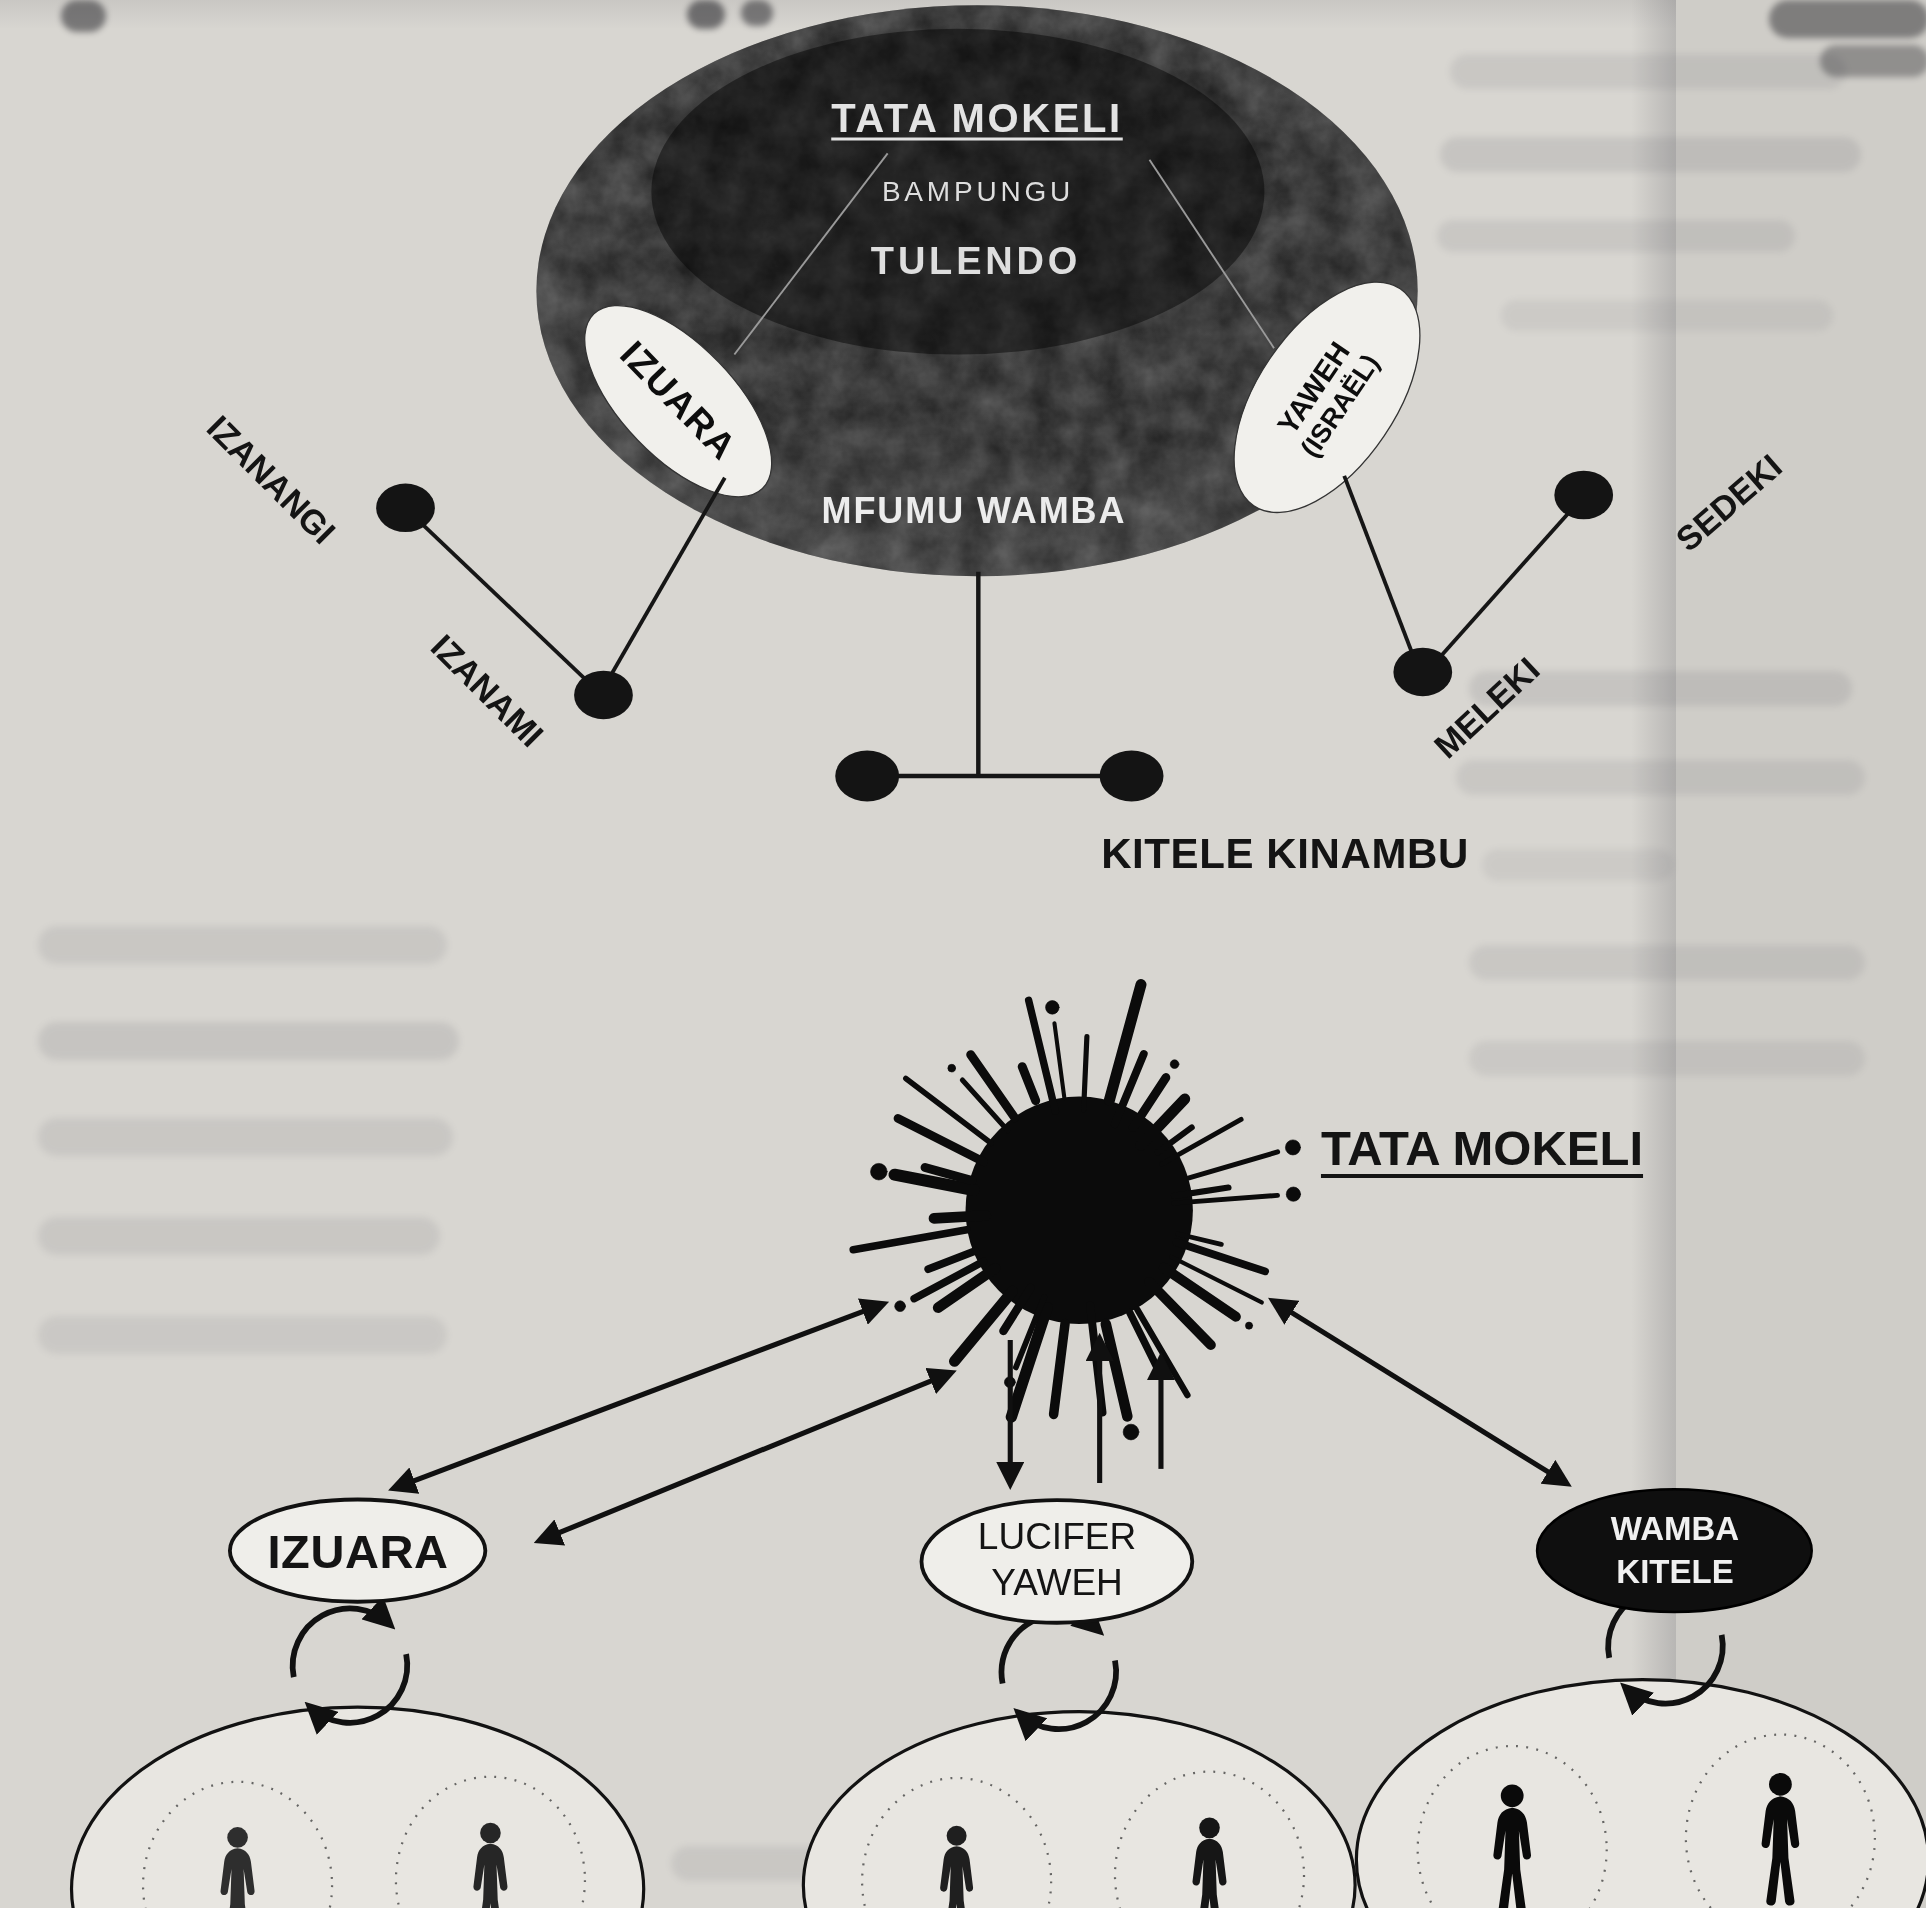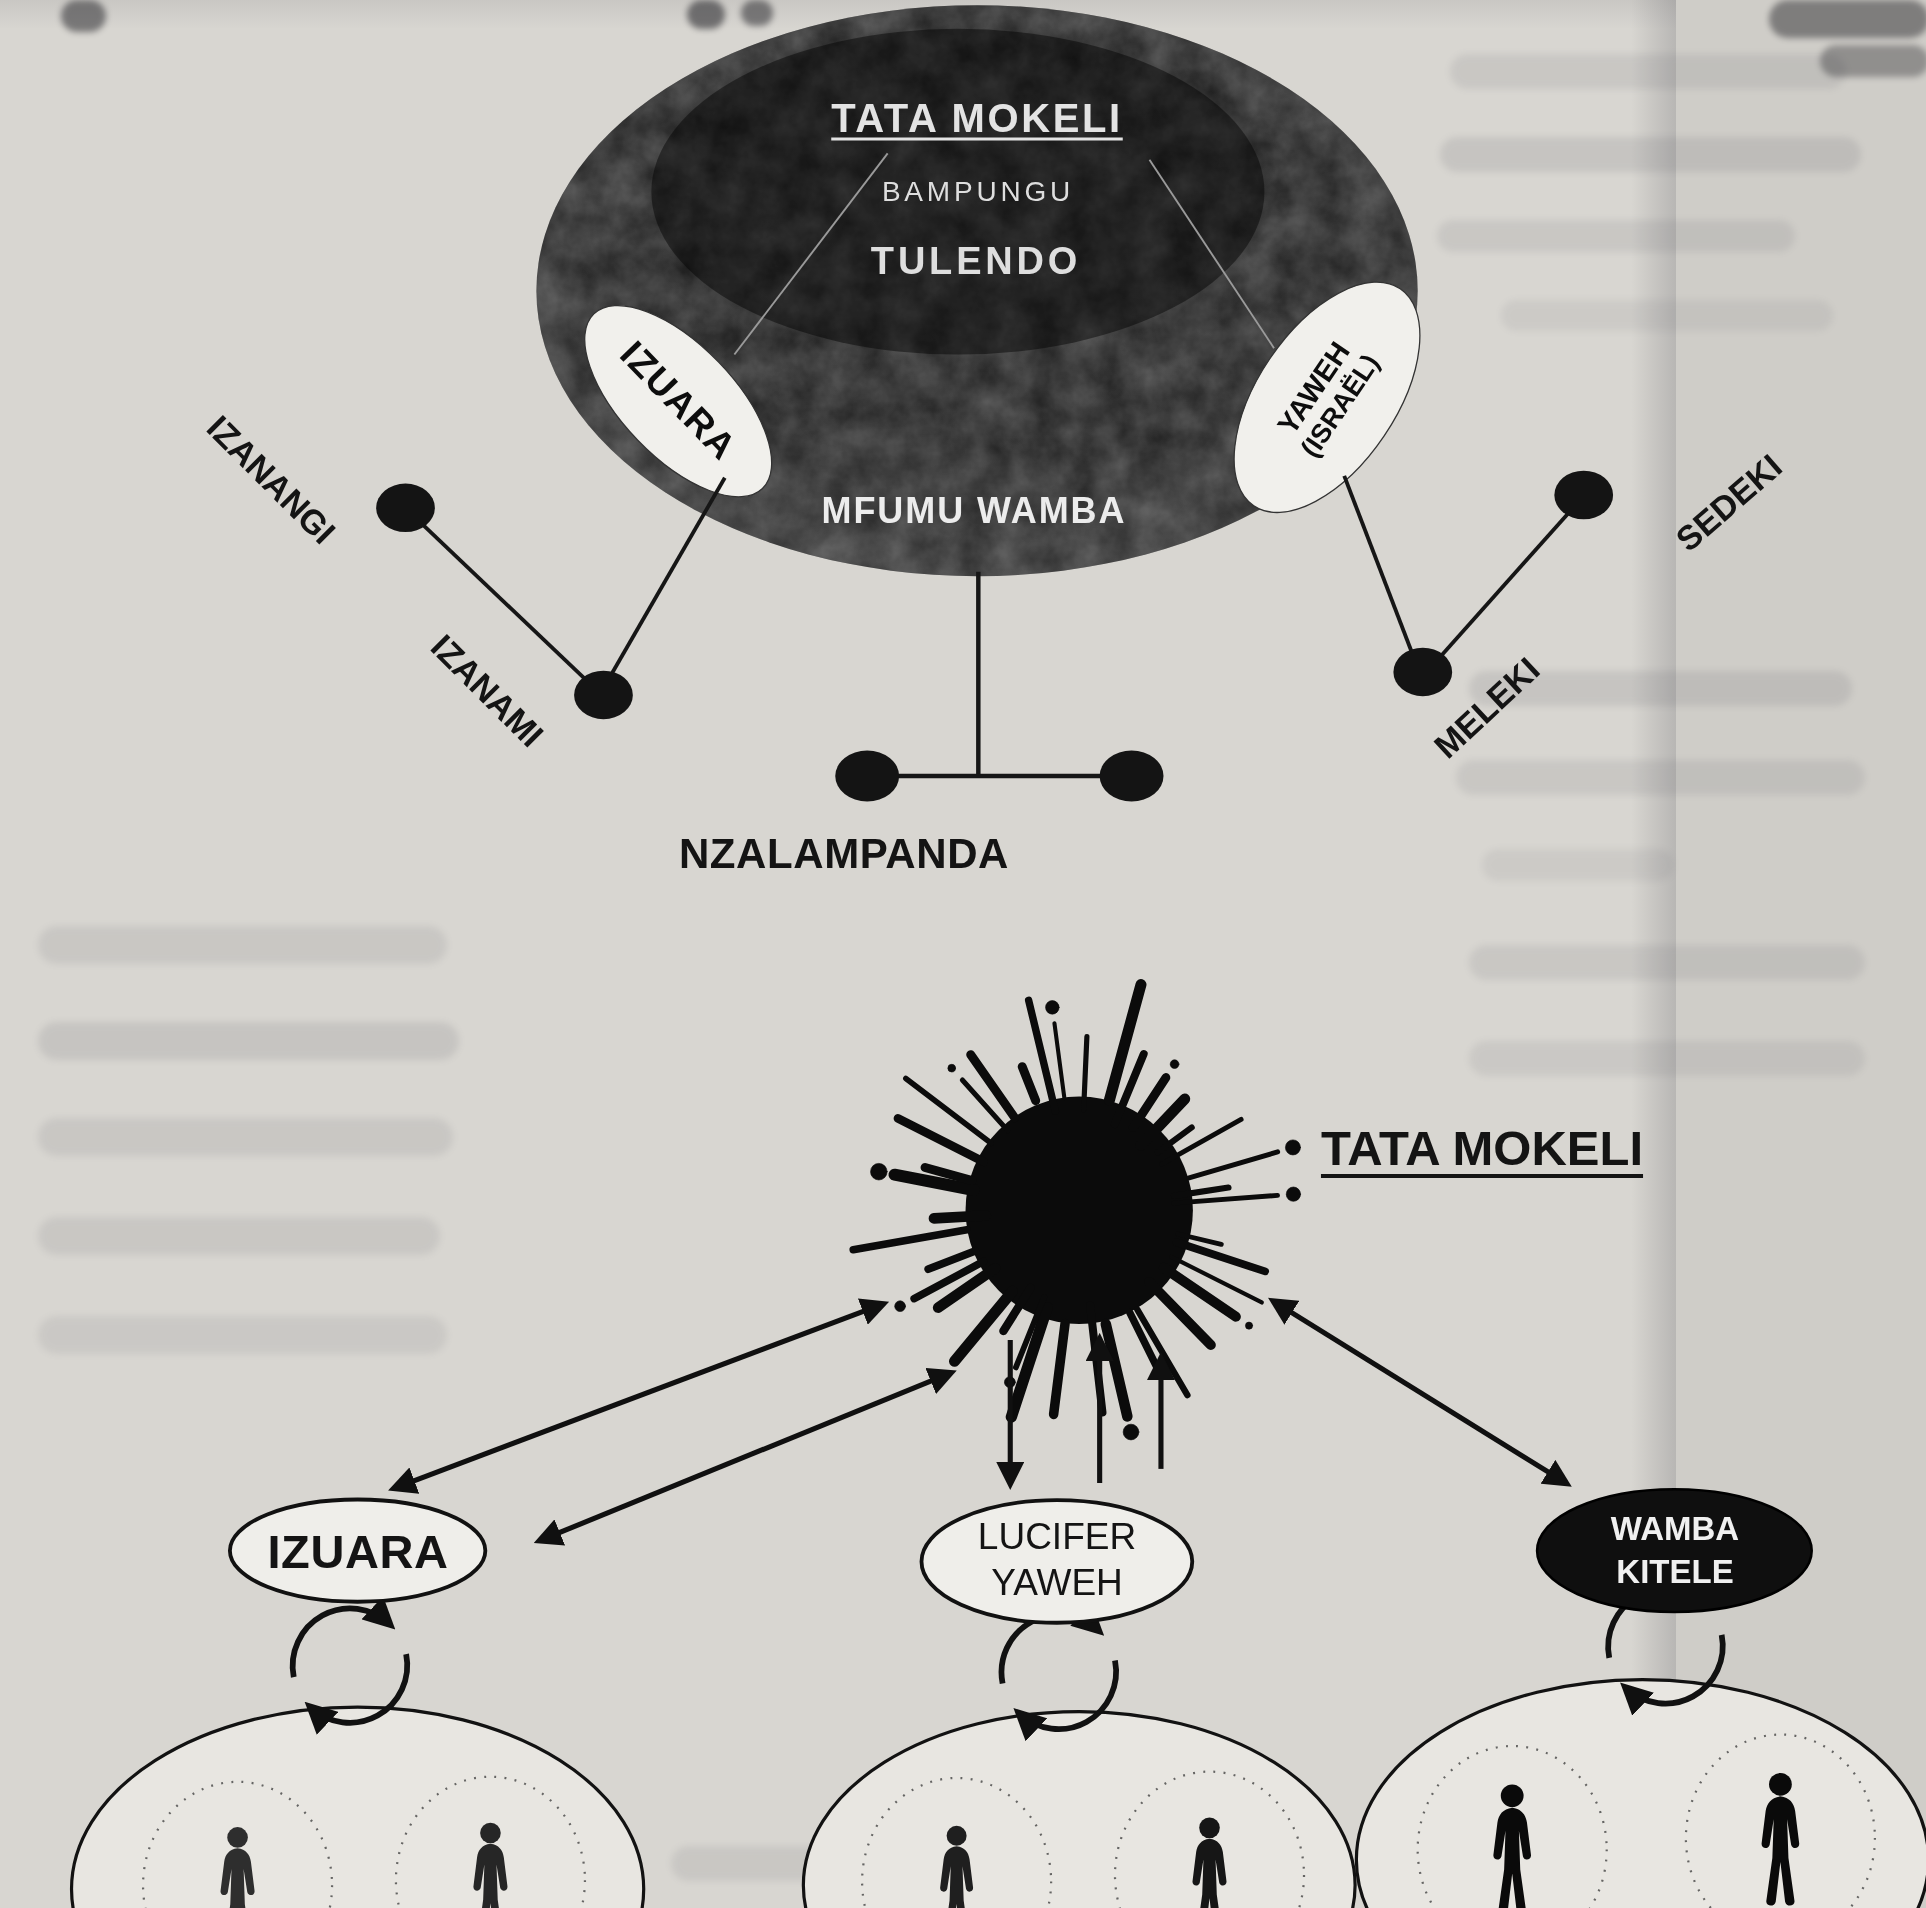--- a/index.html
+++ b/index.html
@@ -213,21 +213,21 @@
   <div class="lbl center" style="left:1327px;top:397px;font-size:29px;font-weight:800;color:#0d0d0d;line-height:1.15;transform:translate(-50%,-50%) rotate(-56deg)">
     <div>YAWEH</div>
     <div style="font-size:27px">(ISRAËL)</div>
   </div>
 
   <div class="lbl" style="left:271px;top:480px;font-size:34px;font-weight:800;transform:translate(-50%,-50%) rotate(45deg)">IZANANGI</div>
   <div class="lbl" style="left:487px;top:691px;font-size:34px;font-weight:800;transform:translate(-50%,-50%) rotate(45deg)">IZANAMI</div>
   <div class="lbl" style="left:1487px;top:708px;font-size:34px;font-weight:800;transform:translate(-50%,-50%) rotate(-43deg)">MELEKI</div>
   <div class="lbl" style="left:1729px;top:503px;font-size:34px;font-weight:800;transform:translate(-50%,-50%) rotate(-41deg)">SEDEKI</div>
 
-  <div class="lbl" style="left:844px;top:854px;font-size:42px;font-weight:800;letter-spacing:0.6px">NZALAMPANDA</div>
+  <div class="lbl" style="left:1285px;top:854px;font-size:42px;font-weight:800;letter-spacing:0.6px">KITELE KINAMBU</div>
 
   <div class="lbl u2" style="left:1482px;top:1148px;font-size:49px;font-weight:800">TATA MOKELI</div>
 
   <div class="lbl" style="left:358px;top:1551px;font-size:47px;font-weight:800;letter-spacing:0.6px">IZUARA</div>
 
   <div class="lbl center" style="left:1057px;top:1560px;font-size:37px;font-weight:400;line-height:1.25">
     <div>LUCIFER</div>
     <div>YAWEH</div>
   </div>
 

